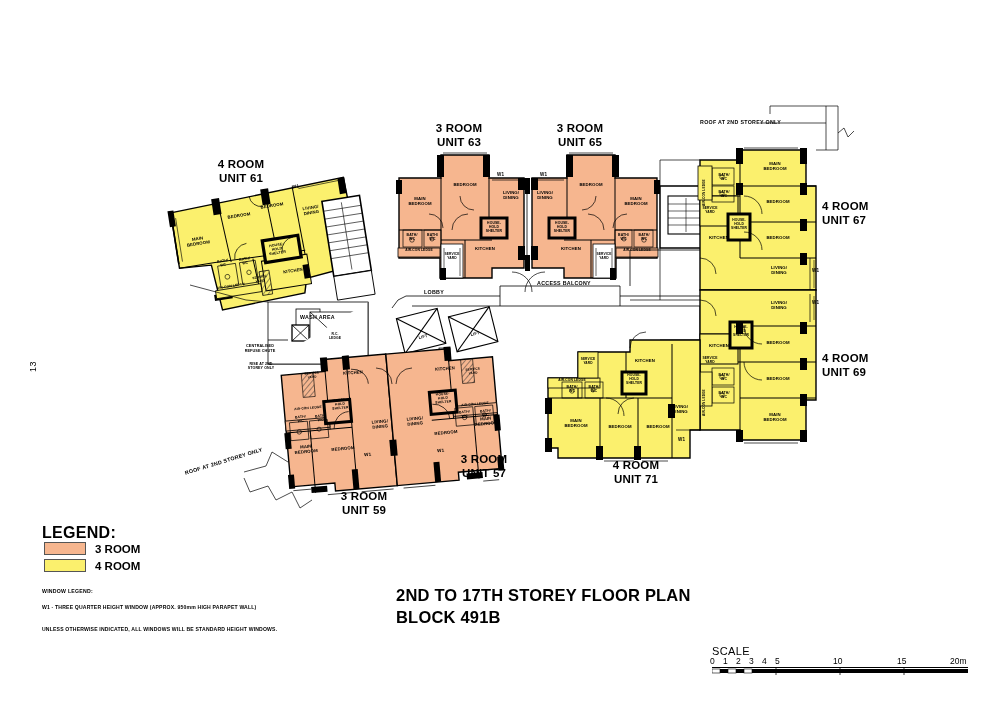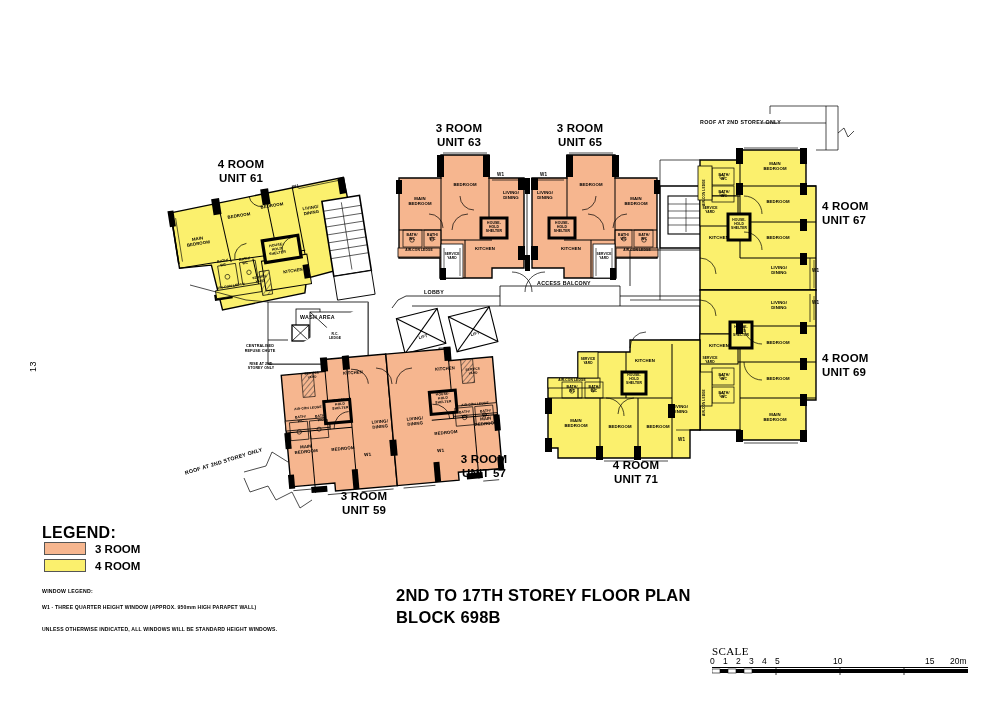--- a/index.html
+++ b/index.html
@@ -15,21 +15,21 @@
   .legend-title{position:absolute;font-size:16px;font-weight:bold;letter-spacing:.3px;}
   .legend-row{position:absolute;display:flex;align-items:center;gap:9px;}
   .swatch{width:40px;height:11px;border:1px solid #555;}
   .legend-text{font-size:11.5px;font-weight:bold;}
   .win-head{position:absolute;font-size:5.2px;font-weight:bold;letter-spacing:.25px;}
   .win-line{position:absolute;font-size:5.1px;font-weight:bold;letter-spacing:.18px;}
   .disclaimer{position:absolute;border:1px solid #b07a8c;border-radius:3px;
               padding:3px 7px;font-size:10.5px;background:#fff;white-space:nowrap;}
   .title-1{position:absolute;font-size:16.5px;font-weight:bold;letter-spacing:.2px;}
   .title-2{position:absolute;font-size:16.5px;font-weight:bold;letter-spacing:.2px;}
-  .scale-word{position:absolute;font-size:11px;letter-spacing:.4px;font-family:Liberation Serif, serif;}
+  .scale-word{position:absolute;font-size:11px;letter-spacing:.4px;}
   .scale-num{position:absolute;font-size:8.5px;}
   .pageno{position:absolute;font-size:9px;transform:rotate(-90deg);
           transform-origin:left top;letter-spacing:.5px;}
   .annot{position:absolute;font-size:5.3px;font-weight:bold;letter-spacing:.3px;white-space:nowrap;}
   .annot-rot{position:absolute;font-size:5.3px;font-weight:bold;letter-spacing:.3px;
              white-space:nowrap;transform-origin:left top;}
   .rm{position:absolute;font-size:4.3px;font-weight:bold;text-align:center;
       line-height:5.1px;white-space:pre;letter-spacing:.1px;transform-origin:center center;}
   .w1{position:absolute;font-size:4.6px;font-weight:bold;letter-spacing:.2px;}
 </style>
@@ -578,38 +578,38 @@
     <span class="swatch" style="background:#FBF06D;"></span>
     <span class="legend-text">4 ROOM</span>
   </div>
 
   <div class="win-head" style="left:42px;top:588px;">WINDOW LEGEND:</div>
   <div class="win-line" style="left:42px;top:604px;">W1  -  THREE QUARTER HEIGHT WINDOW (APPROX. 950mm HIGH PARAPET WALL)</div>
   <div class="win-line" style="left:42px;top:626px;">UNLESS OTHERWISE INDICATED, ALL WINDOWS WILL BE STANDARD HEIGHT WINDOWS.</div>
 
 
   <div class="title-1" style="left:396px;top:586px;">2ND TO 17TH STOREY FLOOR PLAN</div>
-  <div class="title-2" style="left:396px;top:608px;">BLOCK 698B</div>
+  <div class="title-2" style="left:396px;top:608px;">BLOCK 491B</div>
 
   <div class="scale-word" style="left:712px;top:645px;">SCALE</div>
   <svg style="position:absolute;left:712px;top:667px;width:256px;height:10px;" viewBox="0 0 256 10">
     <rect x="0" y="2" width="256" height="4" fill="#000"></rect>
     <rect x="0" y="2" width="8" height="4" fill="#fff" stroke="#000" stroke-width="0.6"></rect>
     <rect x="16" y="2" width="8" height="4" fill="#fff" stroke="#000" stroke-width="0.6"></rect>
     <rect x="32" y="2" width="8" height="4" fill="#fff" stroke="#000" stroke-width="0.6"></rect>
     <rect x="0" y="0" width="256" height="1" fill="#000"></rect>
     <line x1="64" y1="0" x2="64" y2="8" stroke="#000" stroke-width="0.8"></line>
     <line x1="128" y1="0" x2="128" y2="8" stroke="#000" stroke-width="0.8"></line>
     <line x1="192" y1="0" x2="192" y2="8" stroke="#000" stroke-width="0.8"></line>
   </svg>
   <div class="scale-num" style="left:710px;top:656px;">0</div>
   <div class="scale-num" style="left:723px;top:656px;">1</div>
   <div class="scale-num" style="left:736px;top:656px;">2</div>
   <div class="scale-num" style="left:749px;top:656px;">3</div>
   <div class="scale-num" style="left:762px;top:656px;">4</div>
   <div class="scale-num" style="left:775px;top:656px;">5</div>
   <div class="scale-num" style="left:833px;top:656px;">10</div>
-  <div class="scale-num" style="left:897px;top:656px;margin-left:28px;">15</div>
+  <div class="scale-num" style="left:897px;top:656px;">15</div>
   <div class="scale-num" style="left:950px;top:656px;">20m</div>
 
   <div class="pageno" style="left:28px;top:372px;">13</div>
 
 </div>
 
 </body></html>

